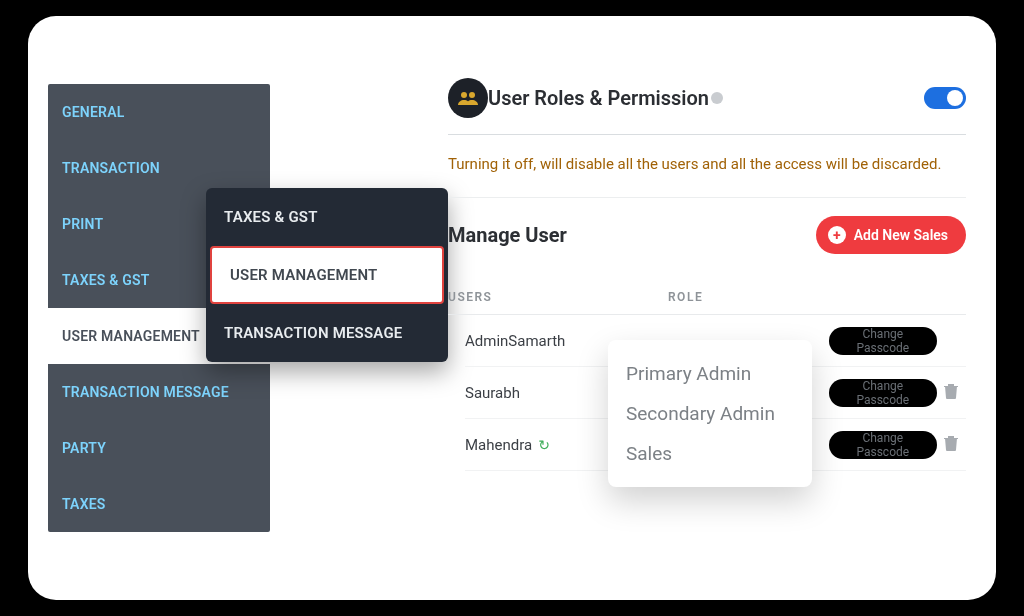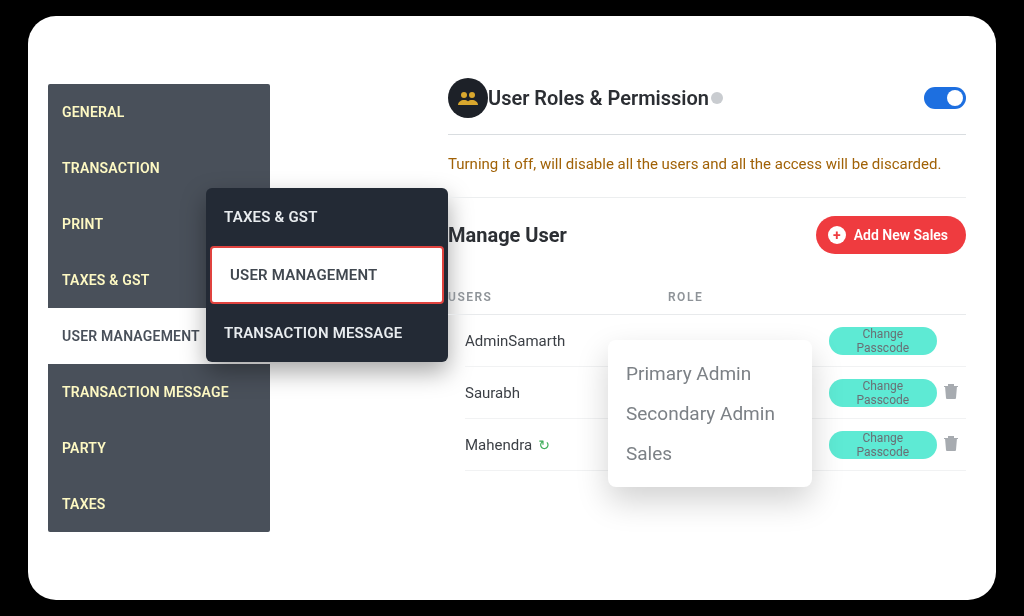--- a/index.html
+++ b/index.html
@@ -28,21 +28,21 @@
     top: 68px;
     width: 222px;
     background: #49505a;
     border-radius: 2px;
   }
   .sidebar-item {
     height: 56px;
     display: flex;
     align-items: center;
     padding: 0 14px;
-    color: #fef9c3;
+    color: #7dd3fc;
     font-size: 14px;
     font-weight: 600;
     letter-spacing: 0.2px;
     cursor: pointer;
   }
   .sidebar-item.active {
     background: #ffffff;
     color: #49505a;
   }
 
@@ -209,21 +209,21 @@
     color: #3b3f45;
     margin-left: 17px;
   }
   .row .col-user { display: flex; align-items: center; gap: 6px; }
   .sync-icon {
     color: #3fae5a;
     font-size: 14px;
   }
   .pass-btn {
     margin-left: auto;
-    background: #5eead4;
+    background: #000000;
     border: none;
     border-radius: 16px;
     height: 28px;
     padding: 0 12px;
     font-size: 12px;
     color: #6a6f75;
     cursor: pointer;
   }
   .trash {
     width: 34px;

